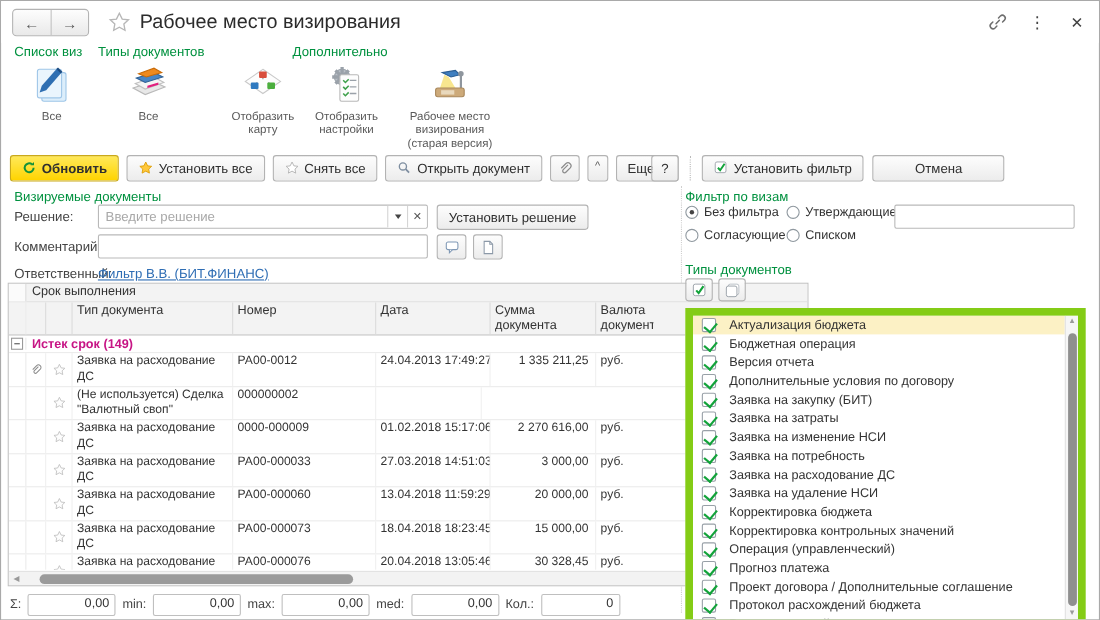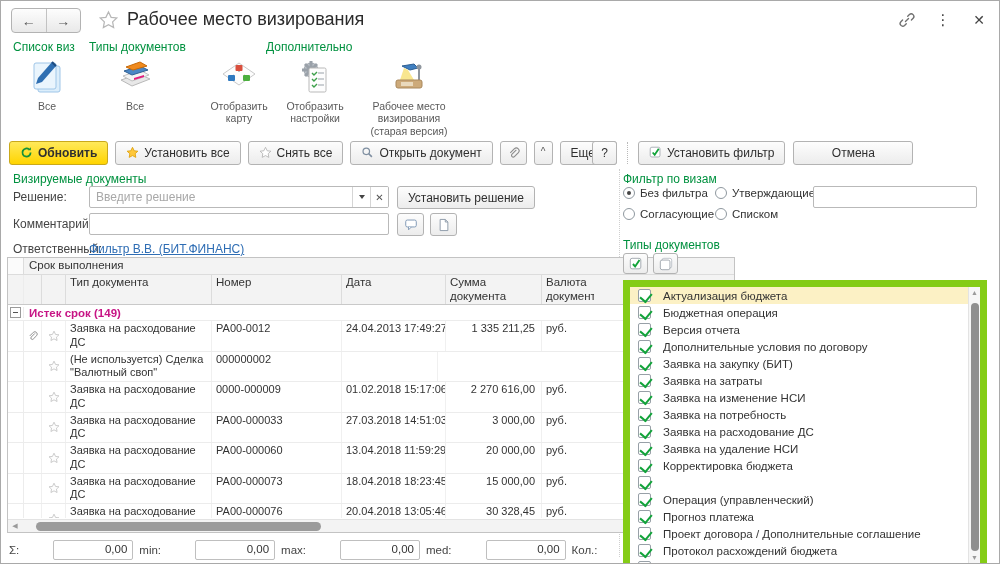--- a/index.html
+++ b/index.html
@@ -89,21 +89,21 @@
   .vscroll .up, .vscroll .dn { position:absolute; left:0; right:0; text-align:center; font-size:7px; color:#9a9a9a; }
   .vscroll .up { top:1px; } .vscroll .dn { bottom:1px; }
   .vscroll .dot { position:absolute; left:2.5px; top:12px; width:7px; height:7px; border-radius:50%; background:#8f8f8f; }
   .hscroll { position:absolute; left:0; right:0; bottom:0; height:13px; background:#f3f3f3; border-top:1px solid #e3e3e3; display:flex; align-items:center; }
   .hscroll .ar { width:14px; text-align:center; font-size:7px; color:#9a9a9a; }
   .hscroll .track { flex:1; height:9px; position:relative; }
   .hscroll .thumb { position:absolute; left:14px; width:285px; top:0; height:9px; border-radius:5px; background:#9b9b9b; }
 
   
   .totals { position:absolute; left:8px; top:538px; height:22px; display:flex; align-items:center; gap:6px; font-size:11.5px; color:#444; }
-  .tot-field { width:80px; height:20px; border:1px solid #bfbfbf; border-radius:2px; background:#fff; text-align:right; padding:2px 5px 0 0; color:#333;margin-left:28px; }
+  .tot-field { width:80px; height:20px; border:1px solid #bfbfbf; border-radius:2px; background:#fff; text-align:right; padding:2px 5px 0 0; color:#333; }
   .tot-field.small { width:72px; }
 
   
   .rp-title1 { position:absolute; left:622px; top:171px; }
   .radio-grid { position:absolute; left:622px; top:186px; width:186px; display:grid; grid-template-columns:92px 94px; row-gap:9px; }
   .radio { display:flex; align-items:center; gap:5px; font-size:11.5px; color:#333; white-space:nowrap; }
   .rdot { width:12px; height:12px; border-radius:50%; border:1px solid #8f989f; background:#fff; position:relative; flex:none; }
   .rdot.on::after { content:""; position:absolute; left:3px; top:3px; width:4px; height:4px; border-radius:50%; background:#444; }
   .approver-group { position:absolute; left:812px; top:185px; width:164px; }
   .rp-title2 { position:absolute; left:622px; top:237px; }
@@ -574,20 +574,21 @@
       <div class="tl-item">
         <span class="cbox on"></span>
         <span>Заявка на удаление НСИ</span>
       </div>
       <div class="tl-item">
         <span class="cbox on"></span>
         <span>Корректировка бюджета</span>
       </div>
       <div class="tl-item">
         <span class="cbox on"></span>
+        <span>Корректировка контрольных значений</span>
       </div>
       <div class="tl-item">
         <span class="cbox on"></span>
         <span>Операция (управленческий)</span>
       </div>
       <div class="tl-item">
         <span class="cbox on"></span>
         <span>Прогноз платежа</span>
       </div>
       <div class="tl-item">

